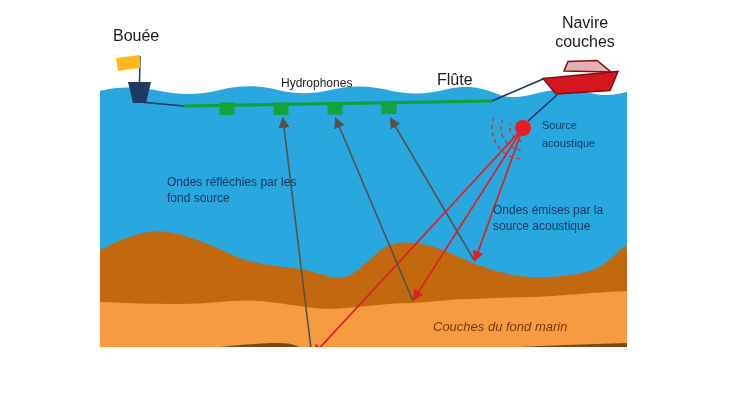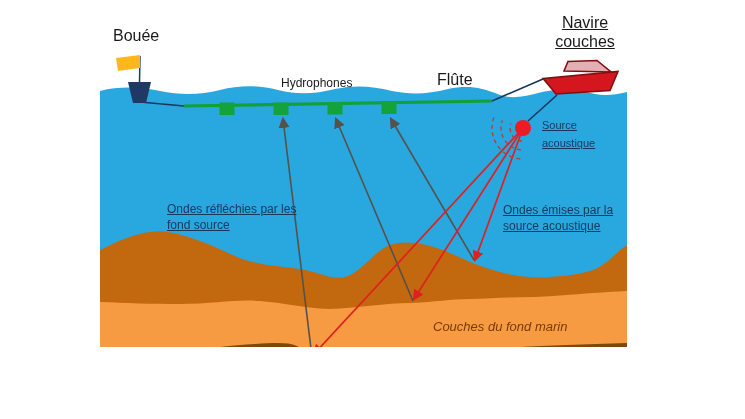--- a/index.html
+++ b/index.html
@@ -13,21 +13,21 @@
   #stage svg{position:absolute;left:0;top:0;}
   .lbl{position:absolute;white-space:nowrap;}
   .dark{color:#1a1a1a;}
   .navy{color:#17375E;}
   .brown{color:#7A3A08;}
   .big{font-size:16px;line-height:19px;}
   .small{font-size:12px;line-height:16px;}
   .mid{font-size:11px;line-height:18px;}
   .seabed-big{font-size:13px;font-style:italic;}
   .center{text-align:center;}
-  .line{display:block;text-decoration:underline;}
+  .line{display:block;}
 </style>
 </head>
 <body>
 
 <div id="stage">
 
   <svg width="745" height="419" viewBox="0 0 745 419">
     <defs>
       <marker id="arrow-red" viewBox="0 0 10 10" refX="8" refY="5" markerWidth="6.5" markerHeight="6.5" orient="auto">
         <path d="M0,0 L10,5 L0,10 z" fill="#E02020"></path>
@@ -111,25 +111,25 @@
 
   <div class="lbl small dark" style="left:281px;top:75px;">Hydrophones</div>
 
   <div class="lbl big dark" style="left:437px;top:70px;">Flûte</div>
 
   <div class="lbl mid navy" style="left:542px;top:116px;">
     <span class="line">Source</span>
     <span class="line">acoustique</span>
   </div>
 
-  <div class="lbl small navy" style="left:167px;top:174px;margin-top:27px;">
+  <div class="lbl small navy" style="left:167px;top:174px;">
     <span class="line">Ondes réfléchies par les</span>
     <span class="line">fond source</span>
   </div>
 
-  <div class="lbl small navy" style="left:493px;top:202px;margin-left:10px;">
+  <div class="lbl small navy" style="left:493px;top:202px;">
     <span class="line">Ondes émises par la</span>
     <span class="line">source acoustique</span>
   </div>
 
   <div class="lbl seabed-big brown" style="left:433px;top:319px;">Couches du fond marin</div>
 
 </div>
 
 </body></html>

